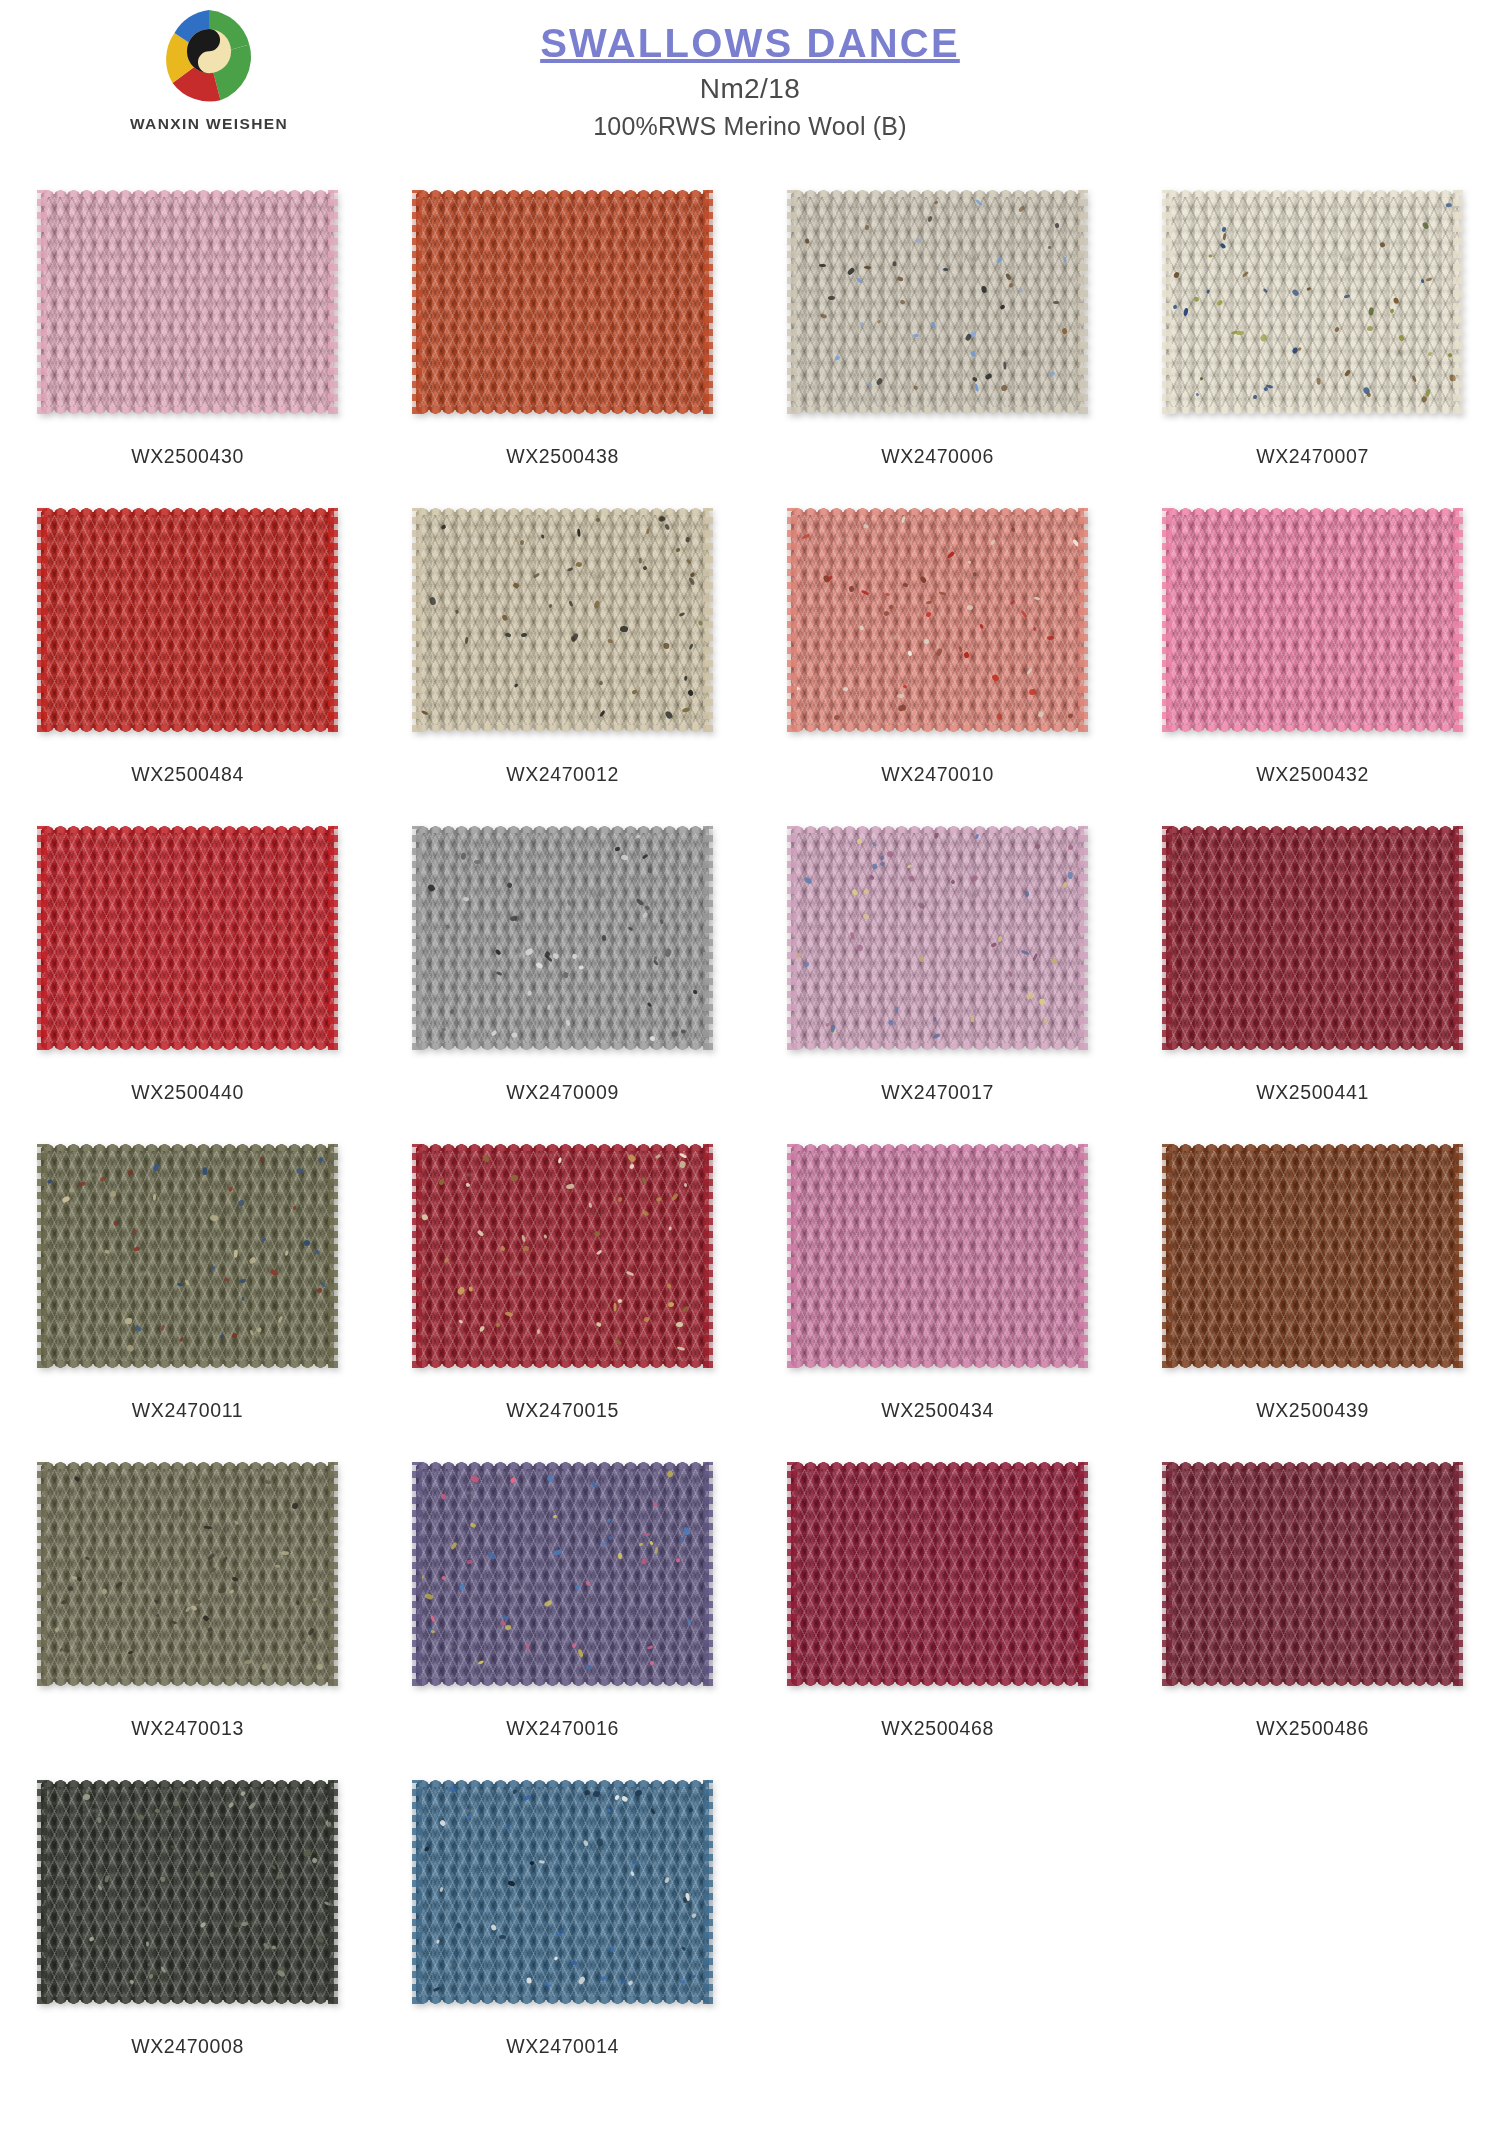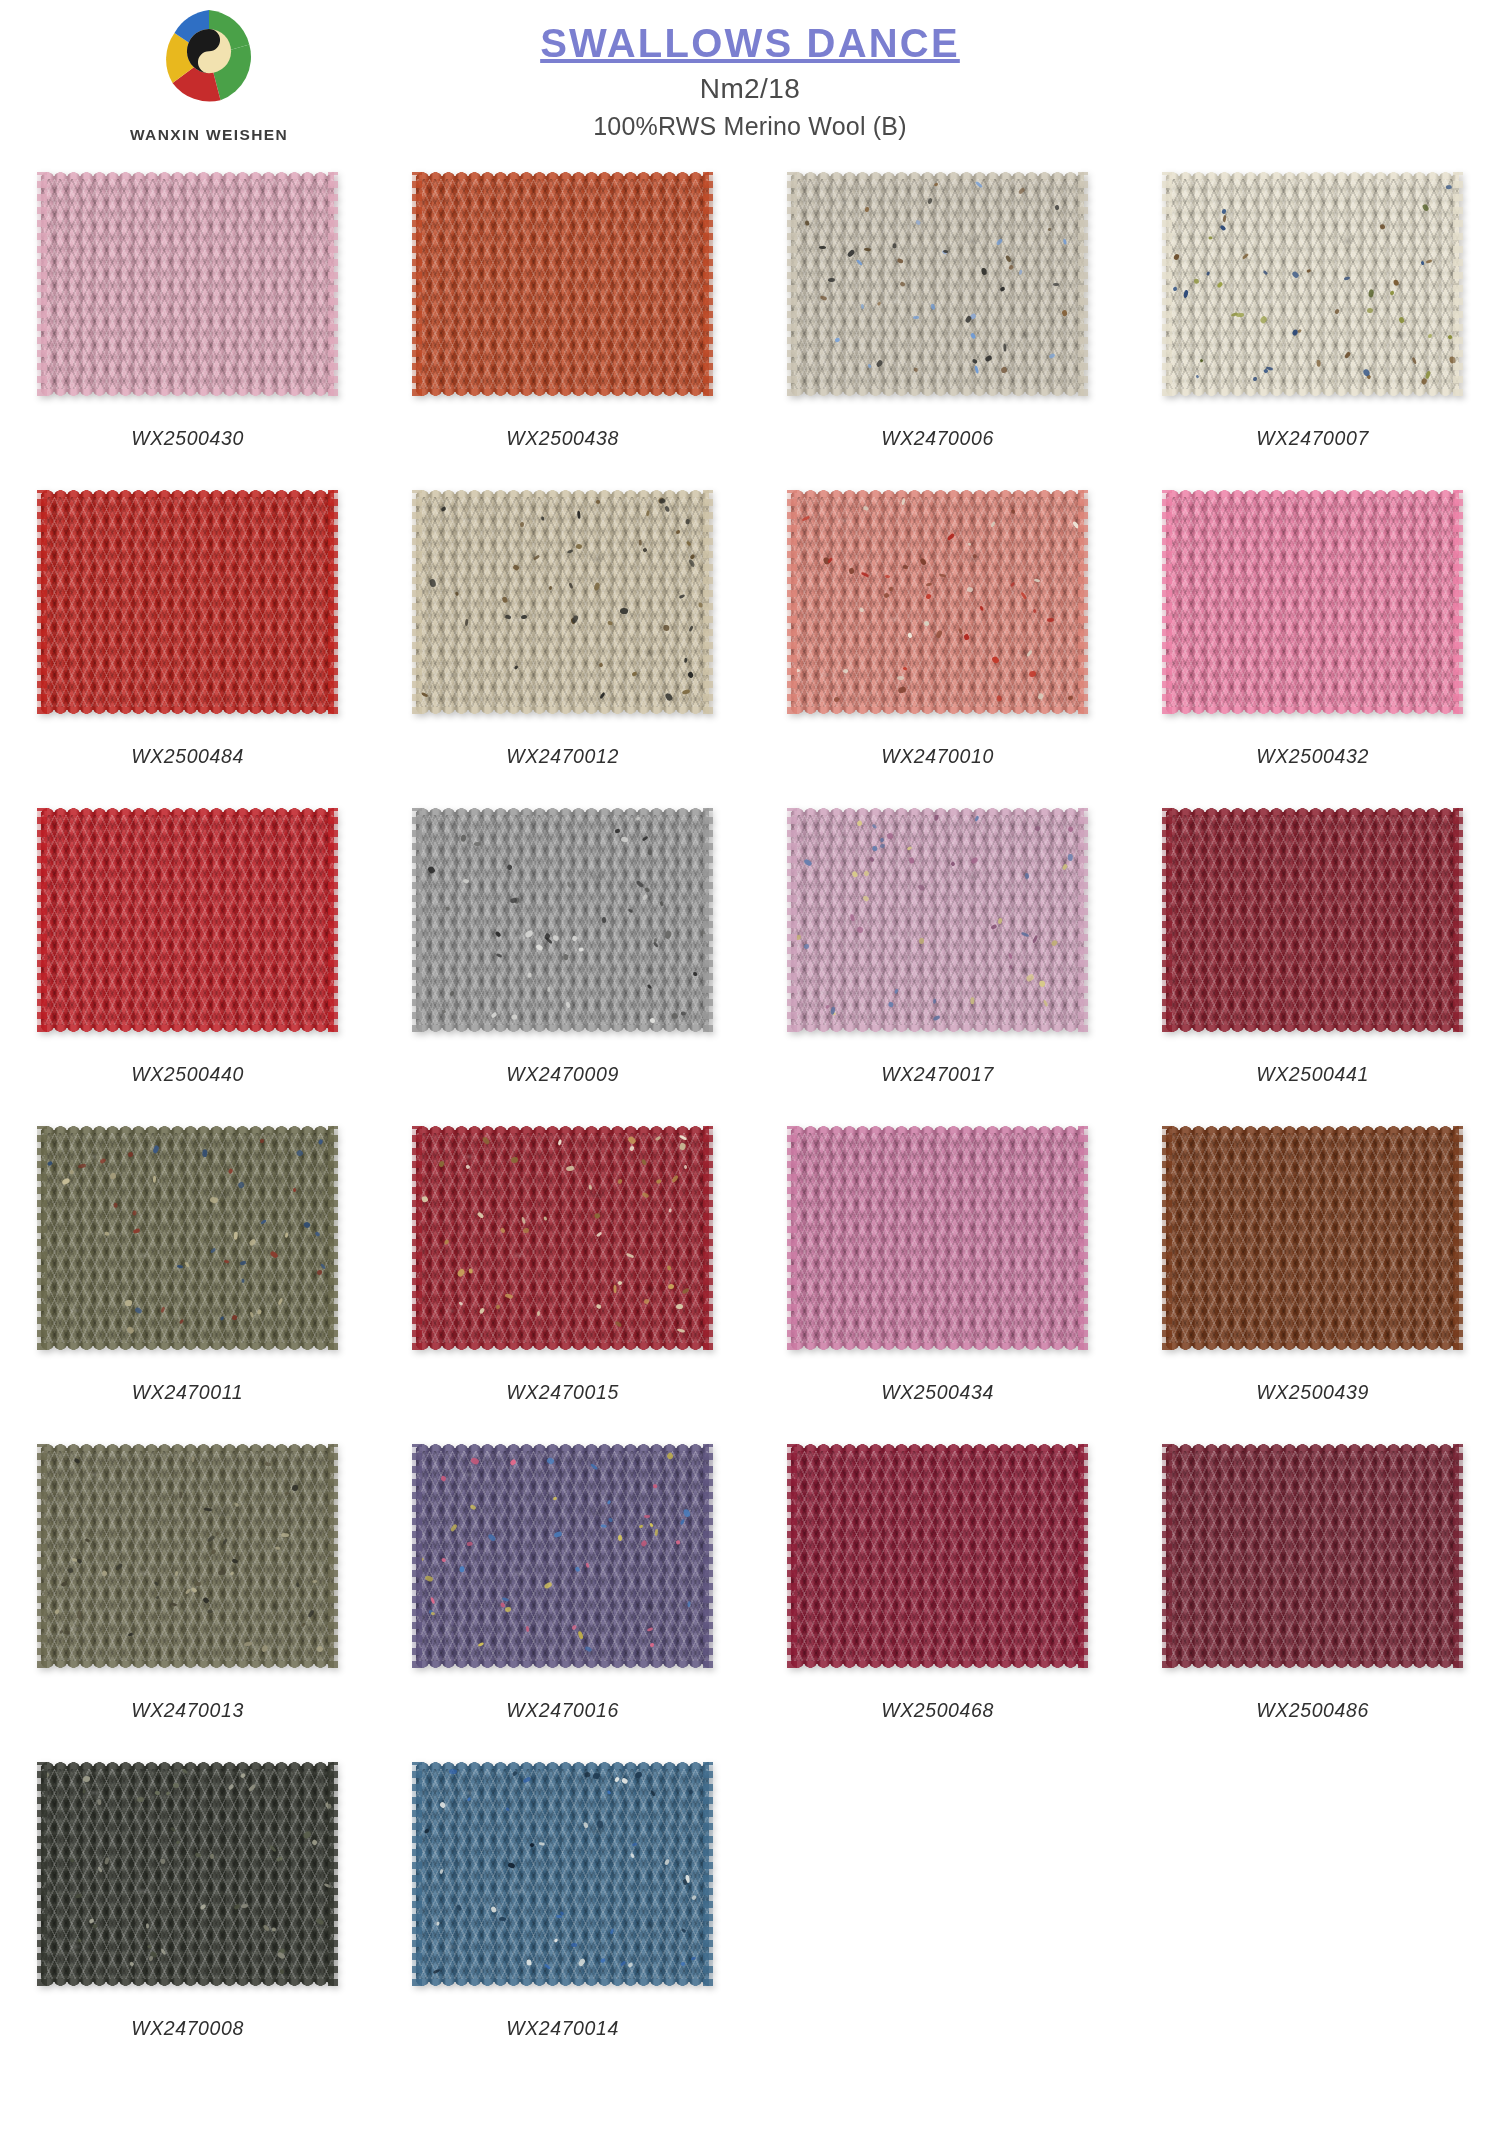--- a/index.html
+++ b/index.html
@@ -27,21 +27,21 @@
     align-items:center;
   }
   .logo-mark{
     width:96px;height:96px;
     position:relative;
     border-radius:50%;
     overflow:hidden;
   }
   .logo-mark svg{display:block;}
   .brand-name{
-    margin-top:22px;
+    margin-top:11px;
     font-size:15.5px;
     letter-spacing:1.4px;
     font-weight:700;
     color:#3c3c3c;
     white-space:nowrap;
   }
 
   .titleblock{
     position:absolute;
     left:0; right:0; top:22px;
@@ -67,27 +67,26 @@
     margin-top:7px;
     font-size:25px;
     font-weight:400;
     color:#4a4a4a;
     letter-spacing:.2px;
   }
 
   
   .grid{
     position:absolute;
-    left:0; top:178px;
+    left:0; top:196px;
     width:1500px;
     display:grid;
     grid-template-columns:repeat(4,1fr);
     grid-auto-rows:318px;
     justify-items:center;
-    font-style:italic;
   }
   .cell{
     width:300px;
     display:flex;
     flex-direction:column;
     align-items:center;
   }
 
   
   .swatch-wrap{

